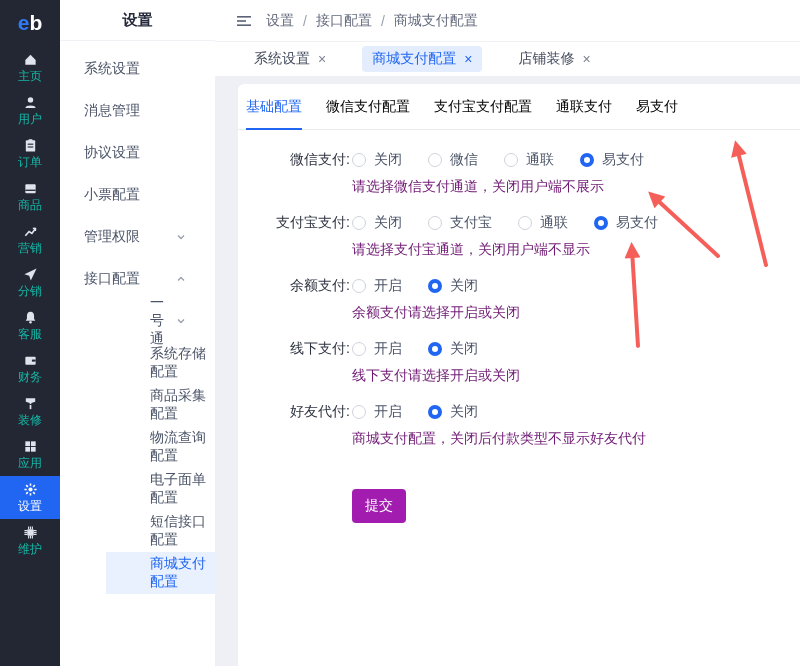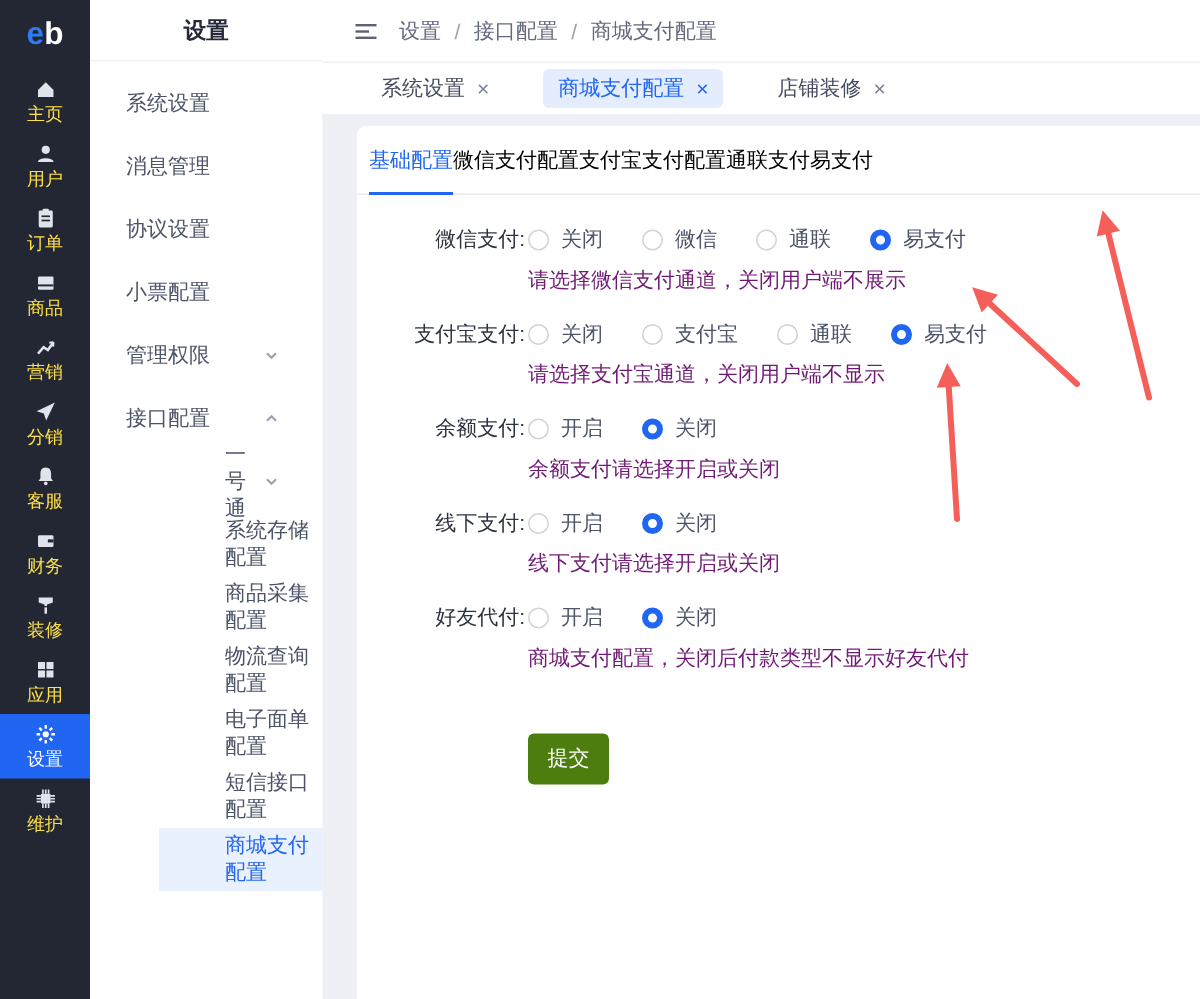--- a/index.html
+++ b/index.html
@@ -7,21 +7,21 @@
   body { font-family:"Liberation Sans","DejaVu Sans",sans-serif; background:#fff; position:relative; font-size:14px; color:#2e3340; }
 
   .app { display:flex; width:800px; height:666px; }
 
   
   .rail { width:60px; background:#232733; color:#e8eaf0; flex-shrink:0; display:flex; flex-direction:column; }
   .logo { height:46px; display:flex; align-items:center; justify-content:center; font-weight:bold; font-size:21px; letter-spacing:0; }
   .logo .e { color:#2f7bf7; } .logo .b { color:#fff; }
   .rail-item { height:43px; display:flex; flex-direction:column; align-items:center; justify-content:center; gap:2px; cursor:pointer; }
   .rail-item .ric { width:15px; height:15px; color:#dfe3ec; }
-  .rail-item .rlb { font-size:12px; color:#fde047; line-height:14px; }
+  .rail-item .rlb { font-size:12px; color:#14b8a6; line-height:14px; }
   .rail-item.active { background:#2166f2; }
   .rail-item.active .ric, .rail-item.active .rlb { color:#fff; }
 
   
   .submenu { width:155px; background:#fff; flex-shrink:0; display:flex; flex-direction:column; }
   .submenu-header { height:41px; border-bottom:1px solid #f0f1f4; display:flex; align-items:center; justify-content:center; font-weight:bold; font-size:15px; color:#25293a; }
   .submenu-list { padding-top:7px; }
   .menu-item { height:42px; display:flex; align-items:center; padding-left:24px; color:#4b5468; cursor:pointer; font-size:14px; }
   .menu-item .chev { margin-left:auto; margin-right:28px; display:flex; }
   .menu-item.indent { padding-left:44px;margin-left:46px; }
@@ -34,37 +34,37 @@
   .crumb-sep { color:#9aa1ae; }
   .tabstrip { height:34px; background:#fff; display:flex; align-items:center; padding-left:29px; gap:26px; flex-shrink:0; }
   .tab { display:flex; align-items:center; gap:8px; color:#454c5e; font-size:14px; cursor:pointer; padding:4px 10px; border-radius:4px; }
   .tab .x { color:#7b8291; font-size:14px; }
   .tab.active { background:#e3edfd; color:#2166f2; }
   .tab.active .x { color:#2166f2; }
 
   .content { flex:1; padding:8px 0 0 23px; min-height:0; }
   .card { background:#fff; width:100%; height:100%; border-radius:6px 0 0 0; padding:0 0 0 0; }
 
-  .inner-tabs { display:flex; padding-left:8px; border-bottom:1px solid #e8eaed; height:46px; align-items:center; }
+  .inner-tabs { display:flex; gap:24px; padding-left:8px; border-bottom:1px solid #e8eaed; height:46px; align-items:center; }
   .itab { color:#000000; font-size:14px; cursor:pointer; position:relative; height:100%; display:flex; align-items:center; }
   .itab.active { color:#2166f2; }
   .itab.active:after { content:""; position:absolute; left:0; right:0; bottom:-1px; height:2px; background:#2166f2; }
 
   .form { padding-top:18px; }
   .frow { margin-bottom:16px; }
   .fline { display:flex; align-items:center; height:24px; }
   .flabel { width:112px; text-align:right; color:#2e3340; font-size:14px; flex-shrink:0; }
   .opts { display:flex; align-items:center; margin-left:2px; }
   .opt { display:flex; align-items:center; margin-right:26px; cursor:pointer; }
   .radio { width:14px; height:14px; border:1px solid #cfd3da; border-radius:50%; background:#fff; flex-shrink:0; }
   .radio.on { border:4.5px solid #2166f2; }
   .opt .otext { margin-left:8px; color:#4b5468; font-size:14px; }
   .help { margin-left:114px; margin-top:5px; color:#701a75; font-size:14px; line-height:18px; }
 
-  .submit-btn { margin:26px 0 0 114px; background:#4d7c0f; color:#fff; border:none; border-radius:4px; padding:8px 13px; font-size:14px; font-family:inherit; cursor:pointer; }
+  .submit-btn { margin:26px 0 0 114px; background:#a21caf; color:#fff; border:none; border-radius:4px; padding:8px 13px; font-size:14px; font-family:inherit; cursor:pointer; }
 
   .arrows { position:absolute; left:0; top:0; width:800px; height:666px; pointer-events:none; z-index:50; }
 </style>
 </head>
 <body>
 
 <div class="app">
 
   <div class="rail">
     <div class="logo">

